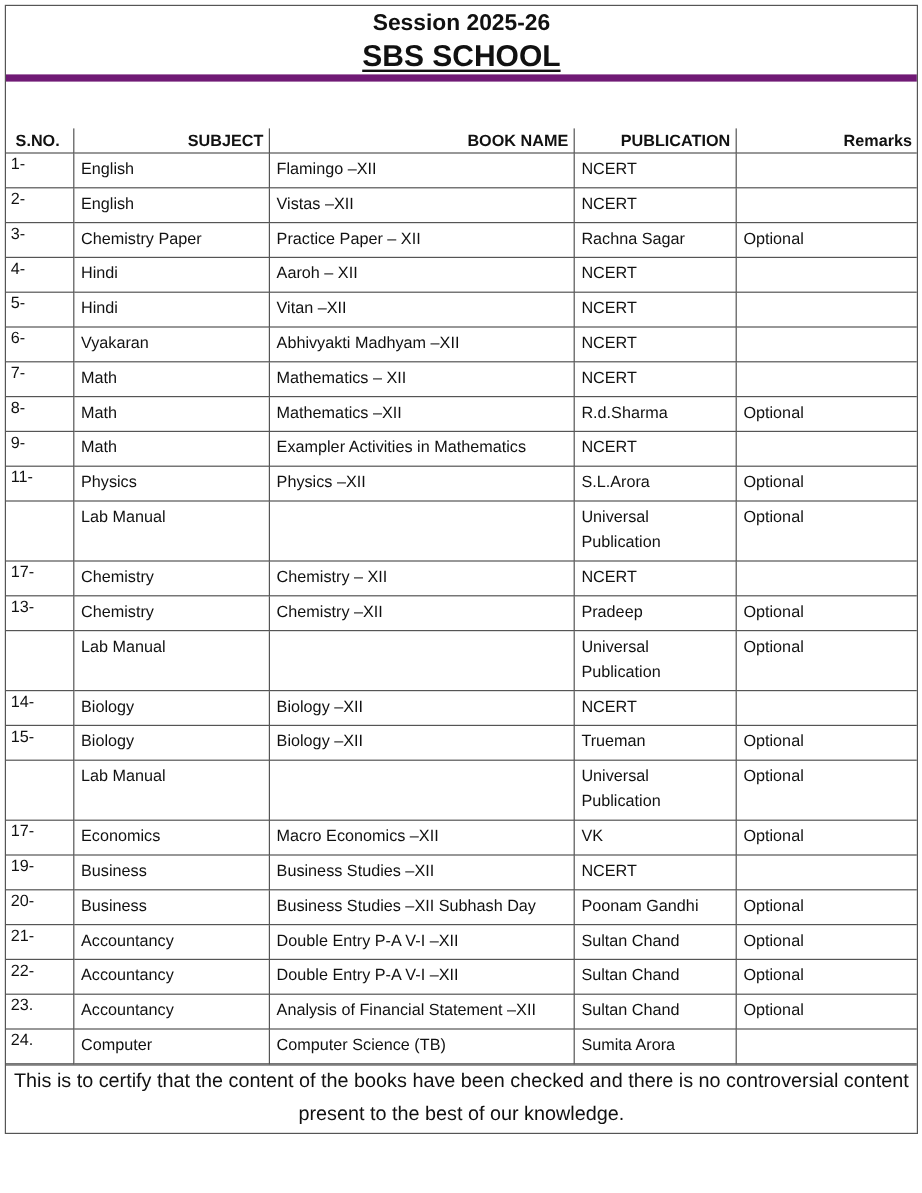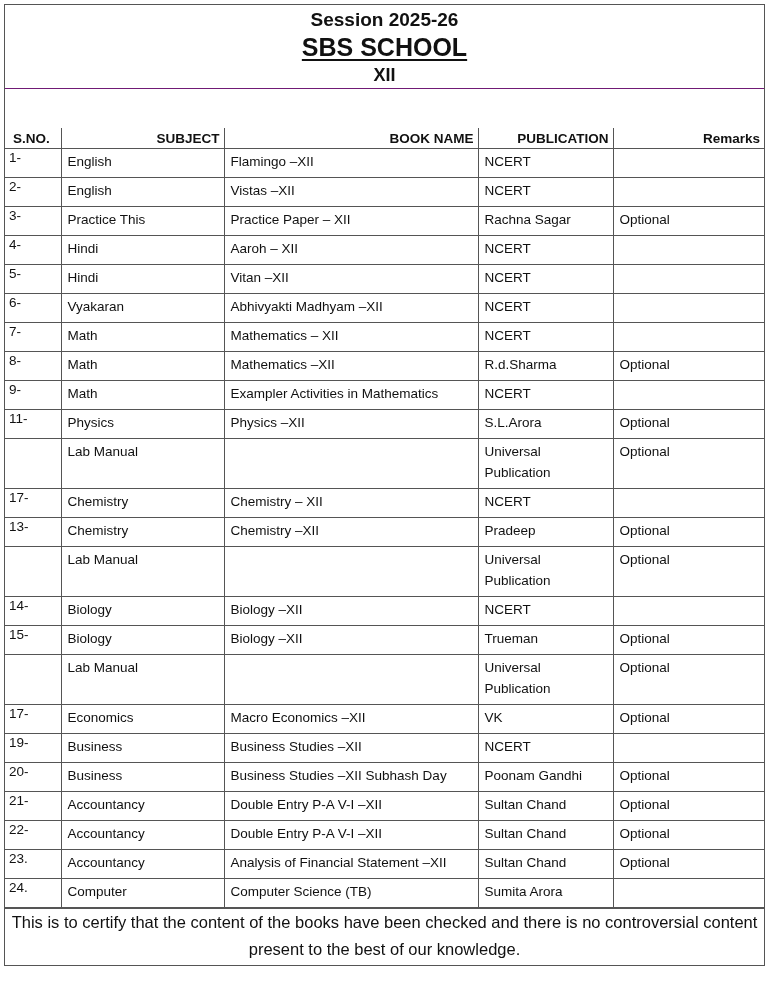--- a/index.html
+++ b/index.html
@@ -1,18 +1,18 @@
 <!DOCTYPE html>
 <html><head>
   <meta charset="utf-8">
   <style>
     html, body { margin: 0; padding: 0; background: #ffffff; }
     body { width: 768px; height: 994px; position: relative; font-family: "Liberation Sans", "DejaVu Sans", sans-serif; color: #111; }
     .sheet { position: absolute; left: 4px; top: 4px; width: 759px; border: 1px solid #555; }
-    .title-block { text-align: center; border-bottom: 1px solid #701a75; }
+    .title-block { text-align: center; border-bottom: 6px solid #701a75; }
     .session { font-weight: bold; font-size: 19px; line-height: 24px; padding-top: 3px; }
     .school { font-weight: bold; font-size: 25px; line-height: 30px; text-decoration: underline; text-decoration-thickness: 2px; text-underline-offset: 3px; }
     .grade { font-weight: bold; font-size: 18px; line-height: 26px; }
     table { border-collapse: collapse; width: 100%; table-layout: fixed; margin-top: 39px; }
     col.c1 { width: 56px; } col.c2 { width: 163px; } col.c3 { width: 254px; } col.c4 { width: 135px; } col.c5 { width: 151px; }
     th, td { border: 1px solid #555; vertical-align: top; text-align: left; font-size: 13.5px; line-height: 21px; padding: 2px 6px 4px 6px; }
     th { font-weight: bold; text-align: right; font-size: 13.5px; padding: 2px 4px 0 4px; height: 18px; line-height: 18px; }
     th.sno { text-align: left; padding-left: 8px; }
     th.remarks { vertical-align: top; }
     th.sub { vertical-align: top; }
@@ -25,21 +25,20 @@
     th:last-child, td:last-child { border-right: none; }
     .footer { text-align: center; font-size: 16.5px; line-height: 27px; padding: 0 4px 2px 4px; border-top: 1px solid #555; }
   </style>
 </head>
 <body>
 
 <div class="sheet">
   <div class="title-block">
     <div class="session">Session 2025-26</div>
     <div class="school">SBS SCHOOL</div>
-    <div class="grade">XII</div>
   </div>
 
   <table>
     <colgroup>
         <col class="c1">
         <col class="c2">
         <col class="c3">
         <col class="c4">
         <col class="c5">
       </colgroup>
@@ -62,21 +61,21 @@
         </tr>
         <tr class="row">
           <td class="sno">2-</td>
           <td>English</td>
           <td>Vistas –XII</td>
           <td>NCERT</td>
           <td></td>
         </tr>
         <tr class="row">
           <td class="sno">3-</td>
-          <td>Practice This</td>
+          <td>Chemistry Paper</td>
           <td>Practice Paper – XII</td>
           <td>Rachna Sagar</td>
           <td>Optional</td>
         </tr>
         <tr class="row">
           <td class="sno">4-</td>
           <td>Hindi</td>
           <td>Aaroh – XII</td>
           <td>NCERT</td>
           <td></td>

